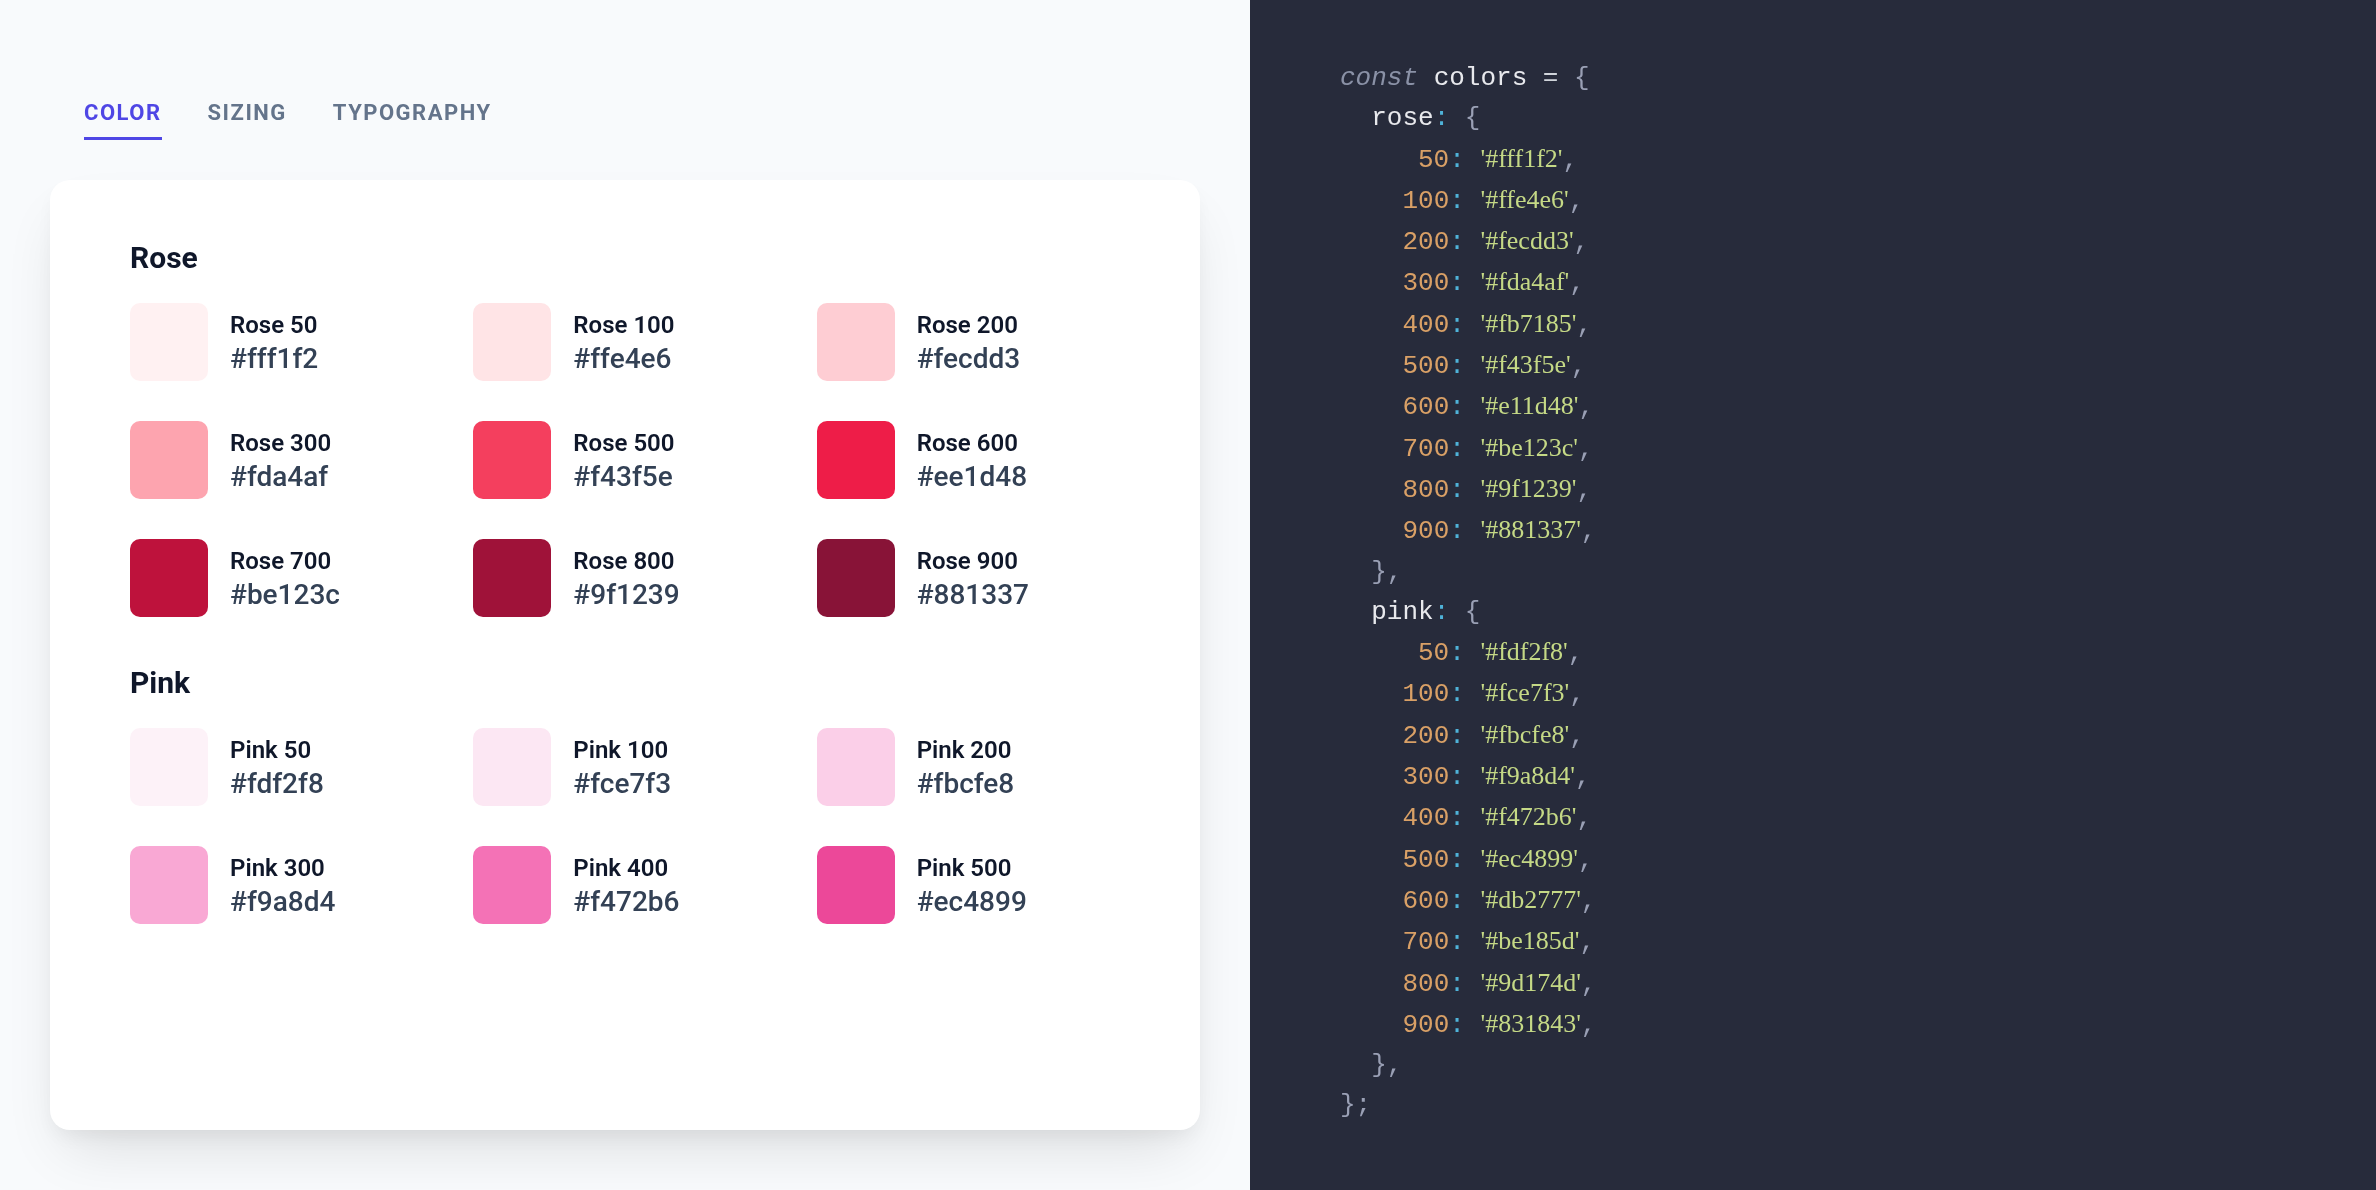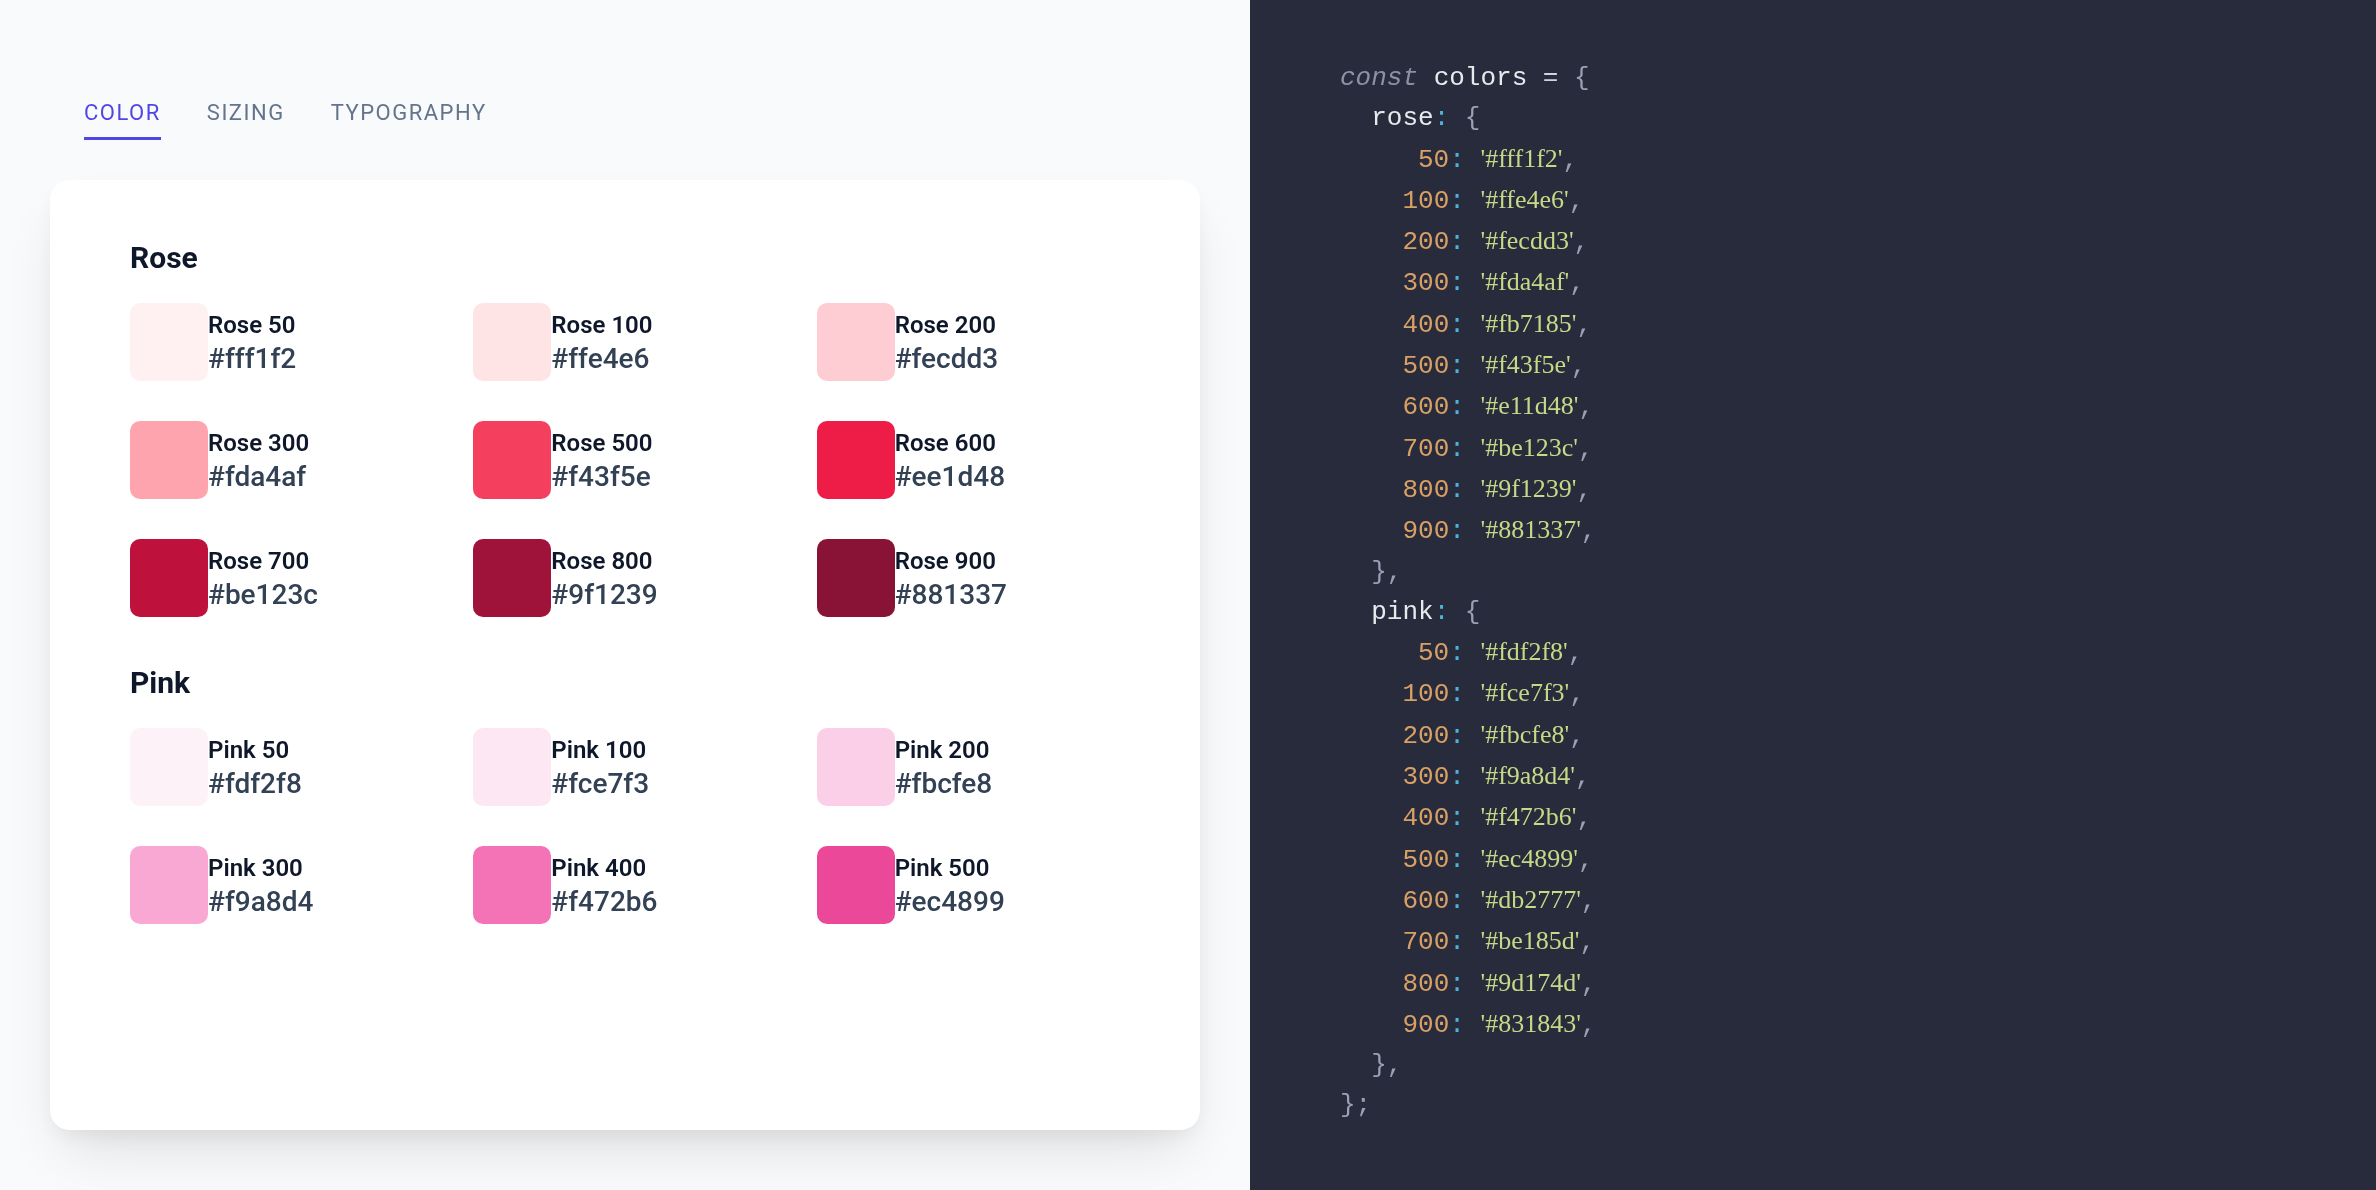--- a/index.html
+++ b/index.html
@@ -16,21 +16,21 @@
   padding: 100px 50px 50px 50px;
   position: relative;
 }
 .tabs {
   display: flex;
   gap: 46px;
   margin: 0 0 40px 34px;
 }
 .tab {
   font-size: 22px;
-  font-weight: 400;
+  font-weight: 700;
   letter-spacing: 1.5px;
   color: #64748b;
   padding-bottom: 12px;
   cursor: pointer;
 }
 .tab.active {
   color: #4f46e5;
   border-bottom: 3px solid #4f46e5;
 }
 .card {
@@ -49,20 +49,21 @@
 }
 .swatch-grid {
   display: grid;
   grid-template-columns: repeat(3, 1fr);
   gap: 40px 40px;
   margin-bottom: 48px;
 }
 .swatch {
   display: flex;
   align-items: center;
+  gap: 22px;
 }
 .chip {
   width: 78px;
   height: 78px;
   border-radius: 10px;
   flex-shrink: 0;
 }
 .swatch-label {
   font-size: 24px;
   font-weight: 600;

